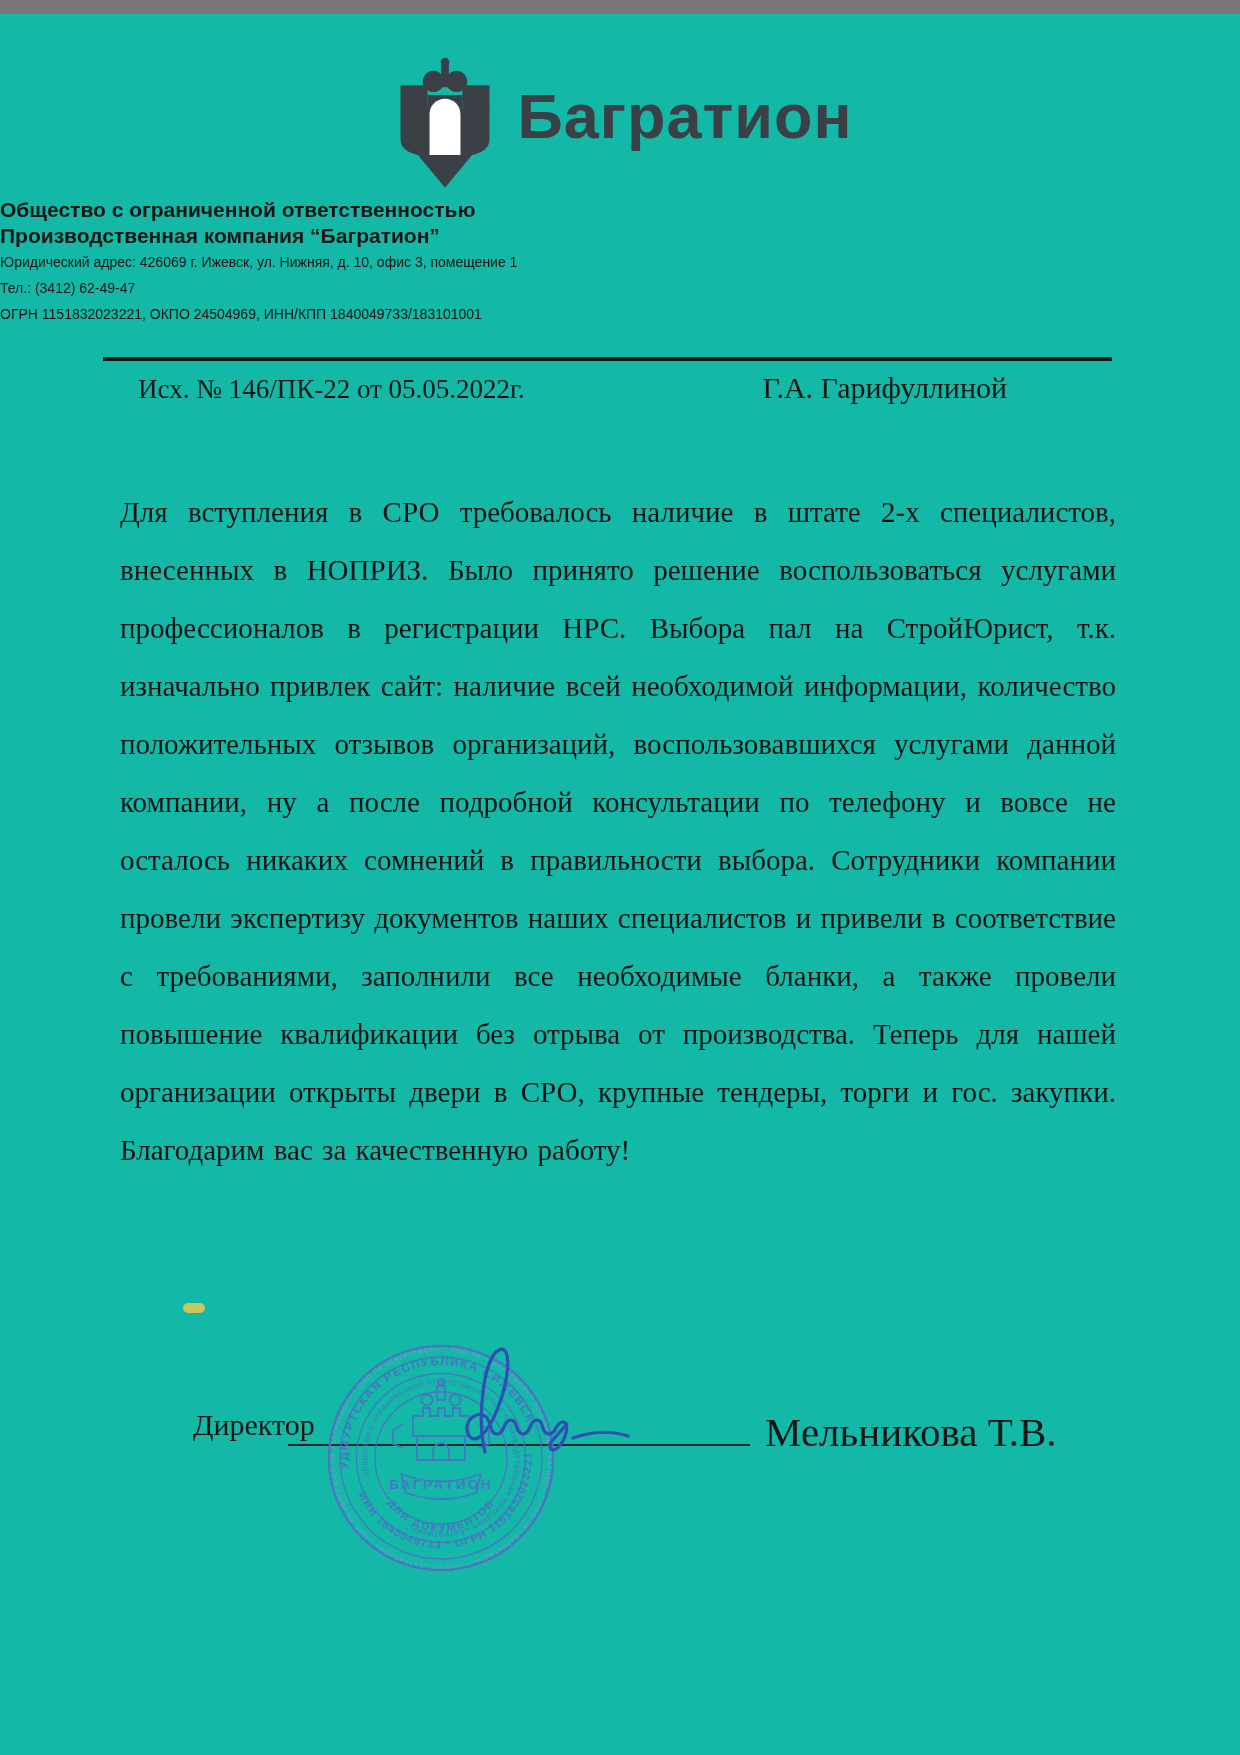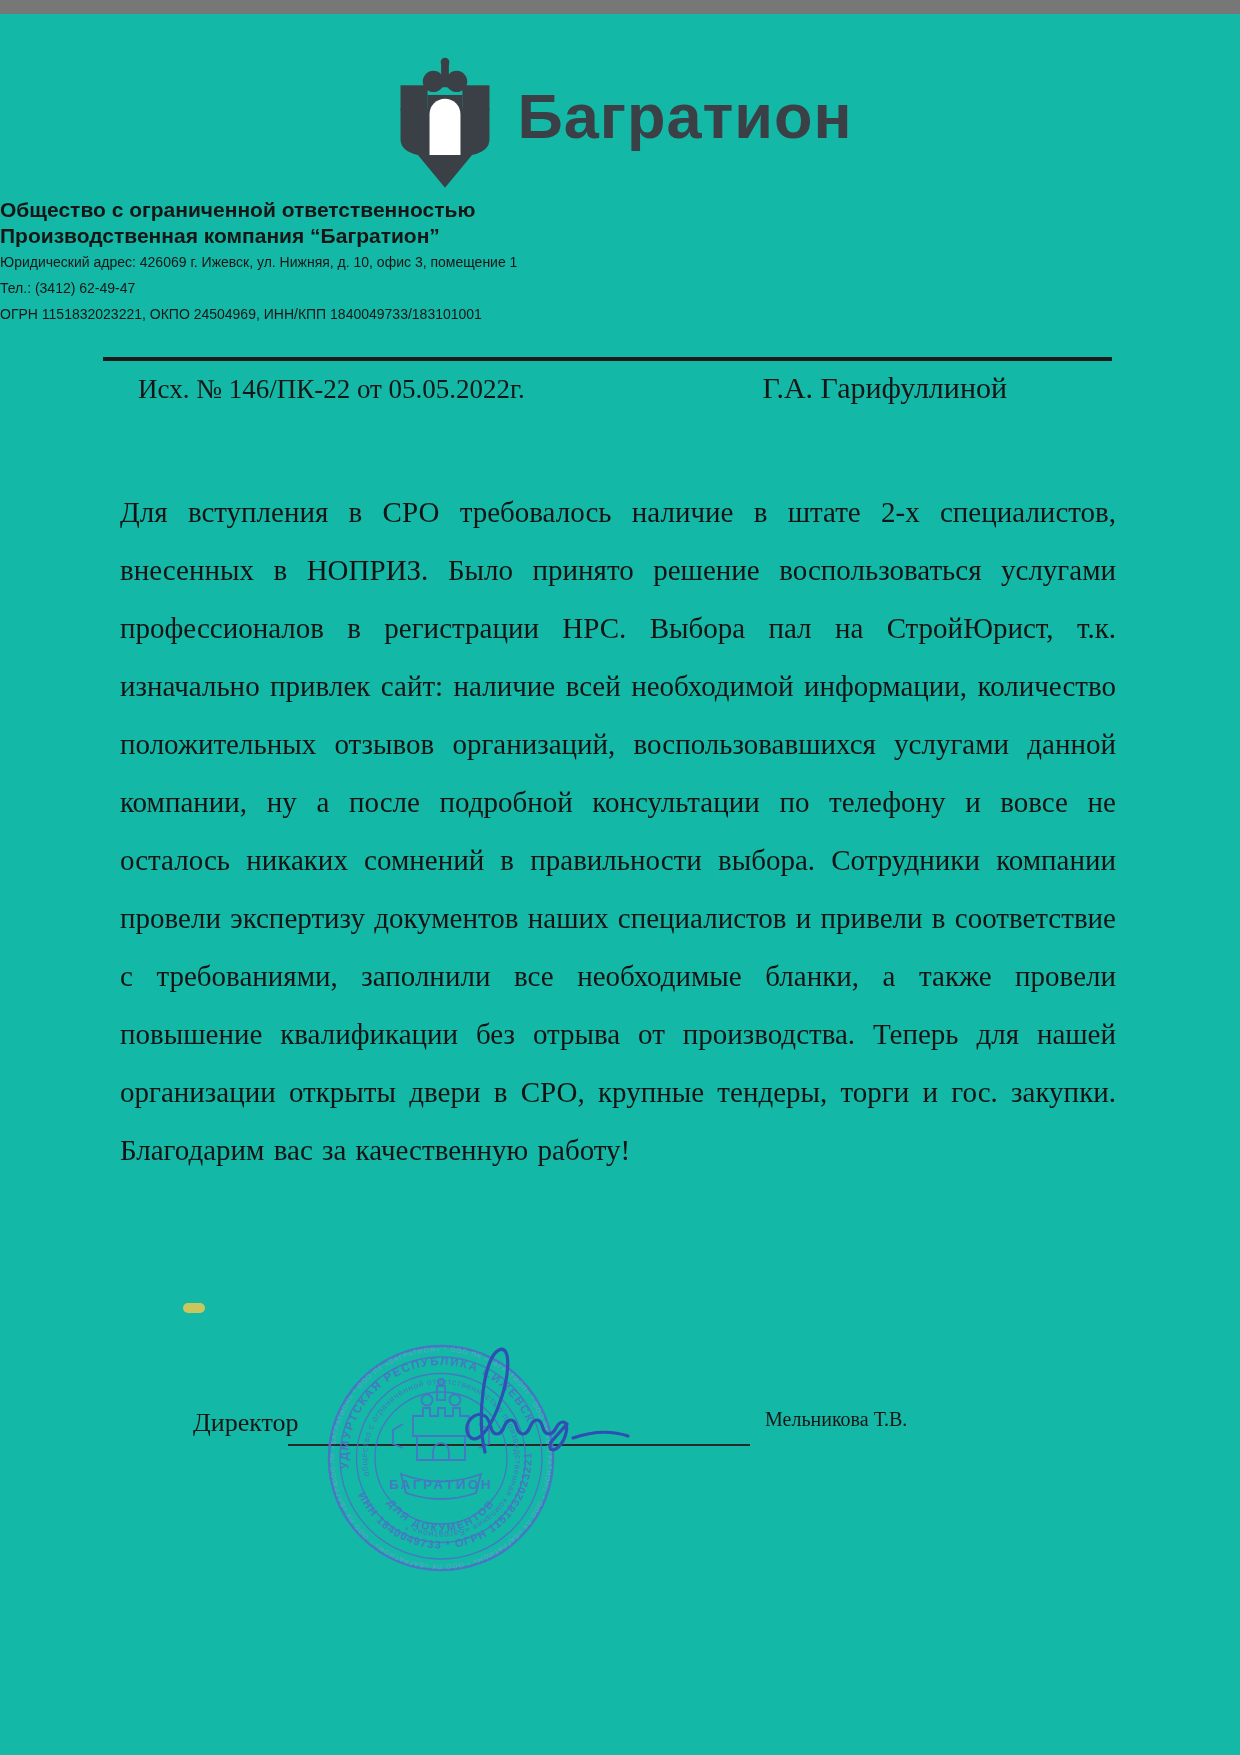--- a/index.html
+++ b/index.html
@@ -28,23 +28,23 @@
     font-family:"Liberation Serif",serif; font-size:27px;}
   .addressee{position:absolute; top:354px; right:205px; text-align:right;
     font-family:"Liberation Serif",serif; font-size:30px; line-height:39px;}
   .addressee .line2{padding-right:28px;}
   
   .body-text{position:absolute; top:469px; left:120px; width:996px;
     font-family:"Liberation Serif",serif; font-size:29px; line-height:58px;
     text-align:justify; word-spacing:2px; color:#141414;}
   
   .sig-label{position:absolute; top:1394px; left:193px;
-    font-family:"Liberation Serif",serif; font-size:26px;}
+    font-family:"Liberation Serif",serif; font-size:30px;}
   .sig-name{position:absolute; top:1394px; left:765px;
-    font-family:"Liberation Serif",serif; font-size:20px;}
+    font-family:"Liberation Serif",serif; font-size:41px;}
   .sig-line{position:absolute; top:1430px; left:288px; width:462px; height:2px; background:#2a2a2a;}
   .stamp-svg{position:absolute; top:1326px; left:323px; width:236px; height:236px; opacity:.92;}
   .sign-svg{position:absolute; top:1328px; left:395px; width:235px; height:115px;}
   .artifact{position:absolute; top:1289px; left:183px; width:22px; height:10px;
     background:var(--c-artifact); border-radius:5px; opacity:.85;}
   
   .lg-fill{fill:var(--c-logo);}
   .st-stroke{stroke:var(--c-stamp); fill:none;}
   .st-text{fill:var(--c-stamp); font-family:"Liberation Sans",sans-serif;}
   .st-text-light{fill:var(--c-stamp_light); font-family:"Liberation Sans",sans-serif;}

